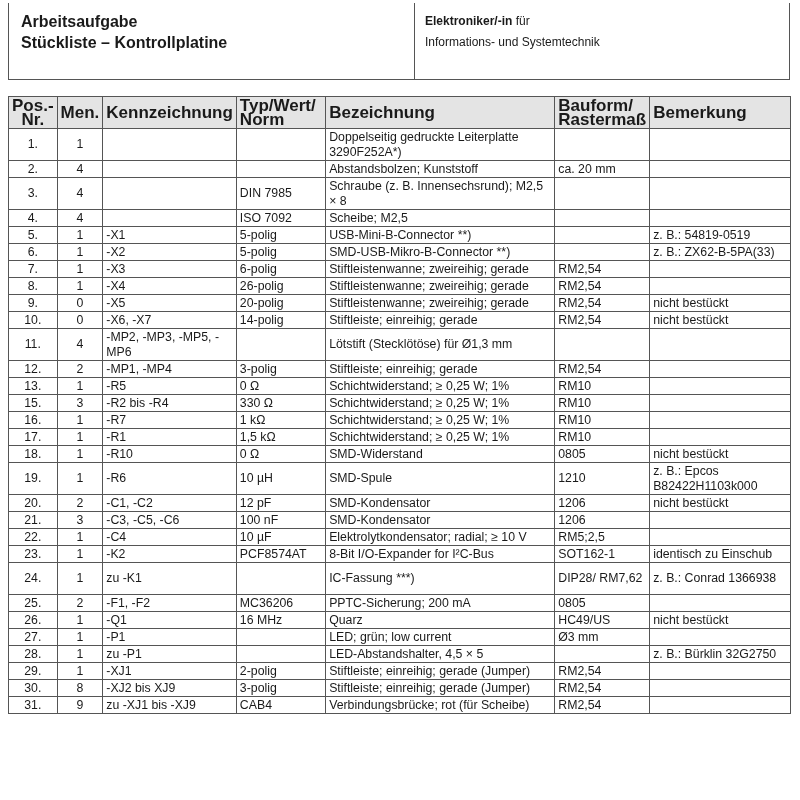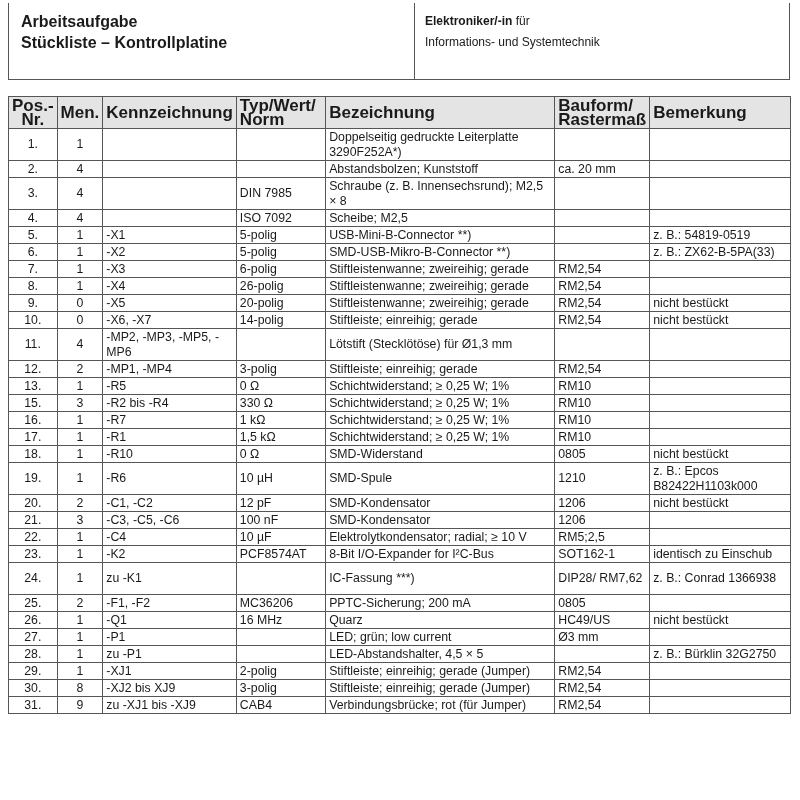--- a/index.html
+++ b/index.html
@@ -317,18 +317,18 @@
         <td>3-polig</td>
         <td>Stiftleiste; einreihig; gerade (Jumper)</td>
         <td>RM2,54</td>
         <td></td>
       </tr>
       <tr>
         <td class="c">31.</td>
         <td class="c">9</td>
         <td>zu -XJ1 bis -XJ9</td>
         <td>CAB4</td>
-        <td>Verbindungsbrücke; rot (für Jumper)</td>
+        <td>Verbindungsbrücke; rot (für Scheibe)</td>
         <td>RM2,54</td>
         <td></td>
       </tr>
     </tbody>
 </table>
 
 </body></html>

